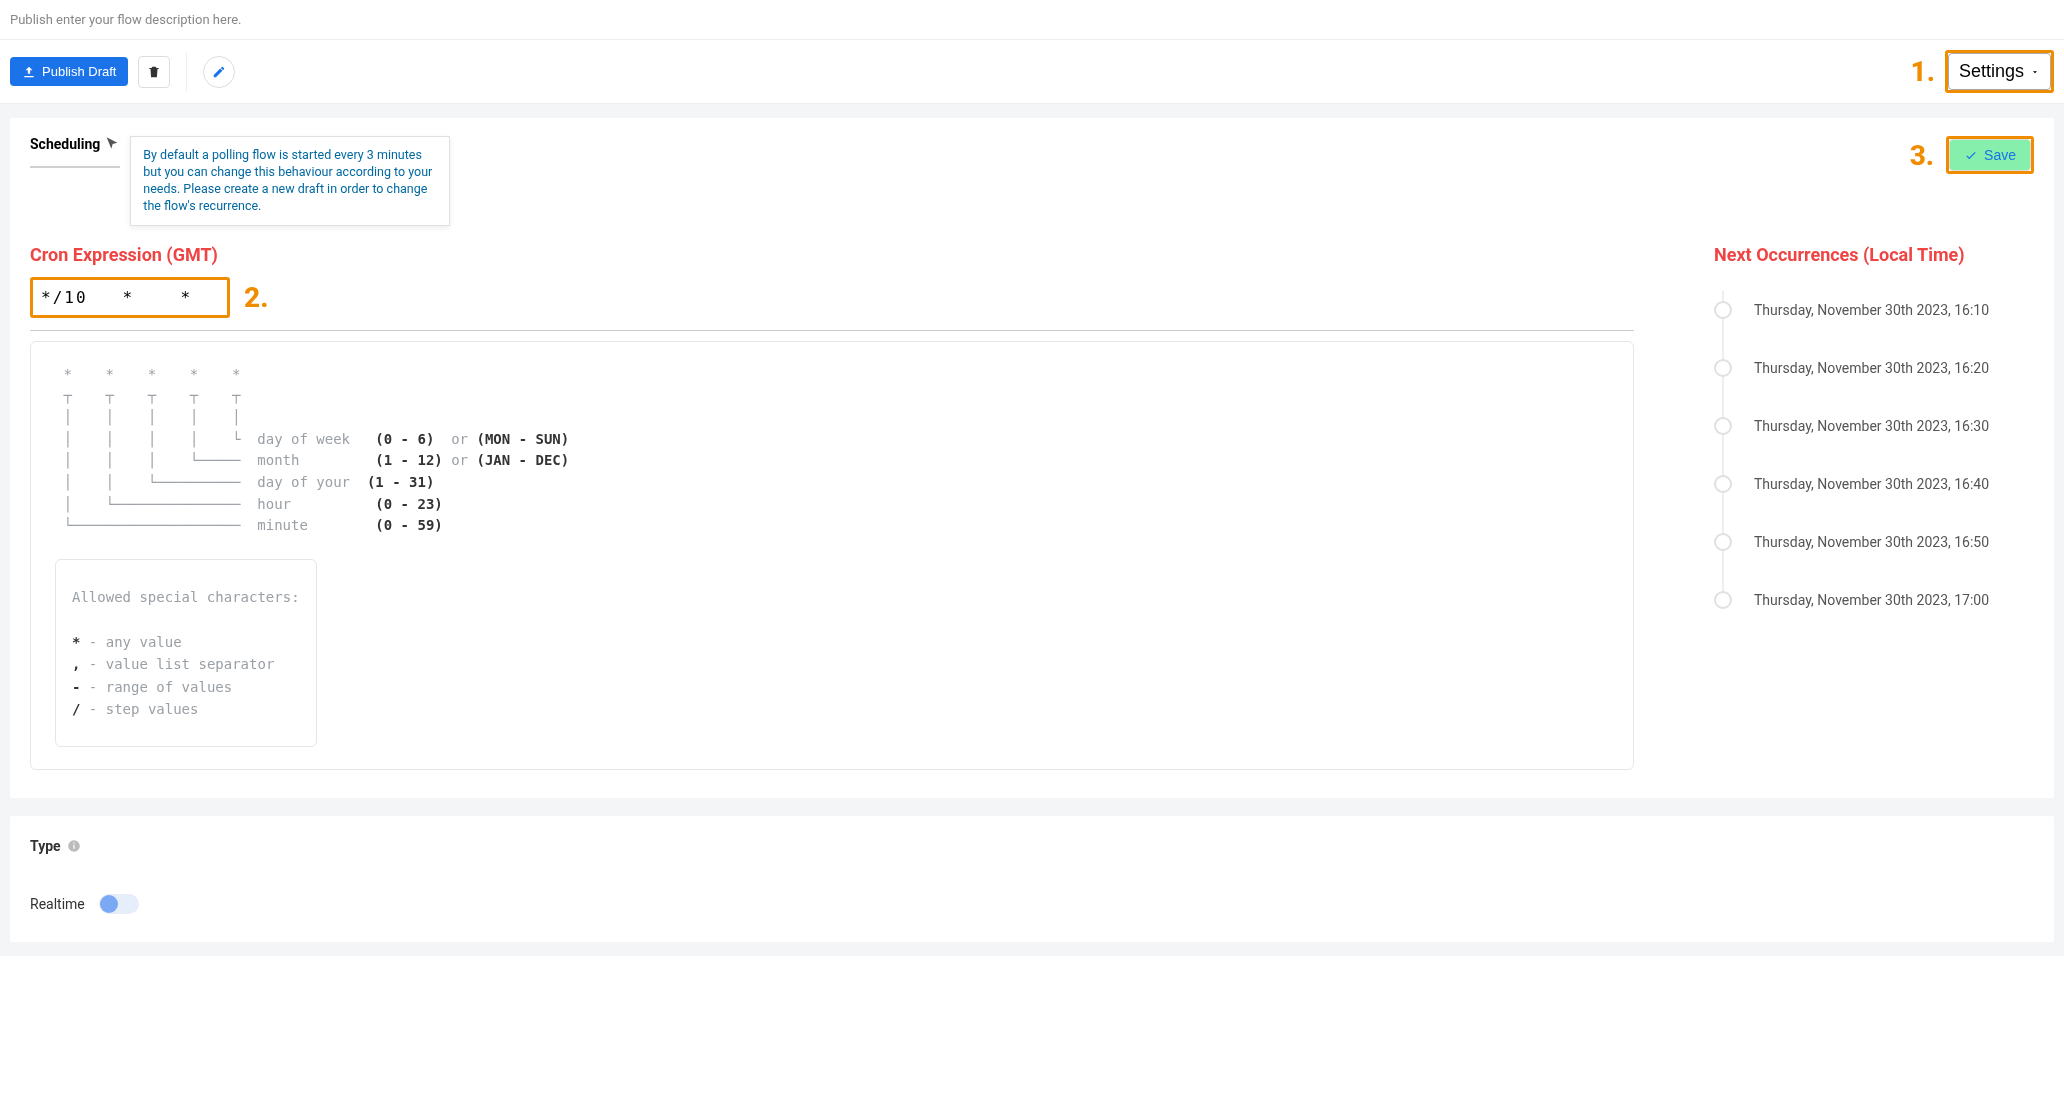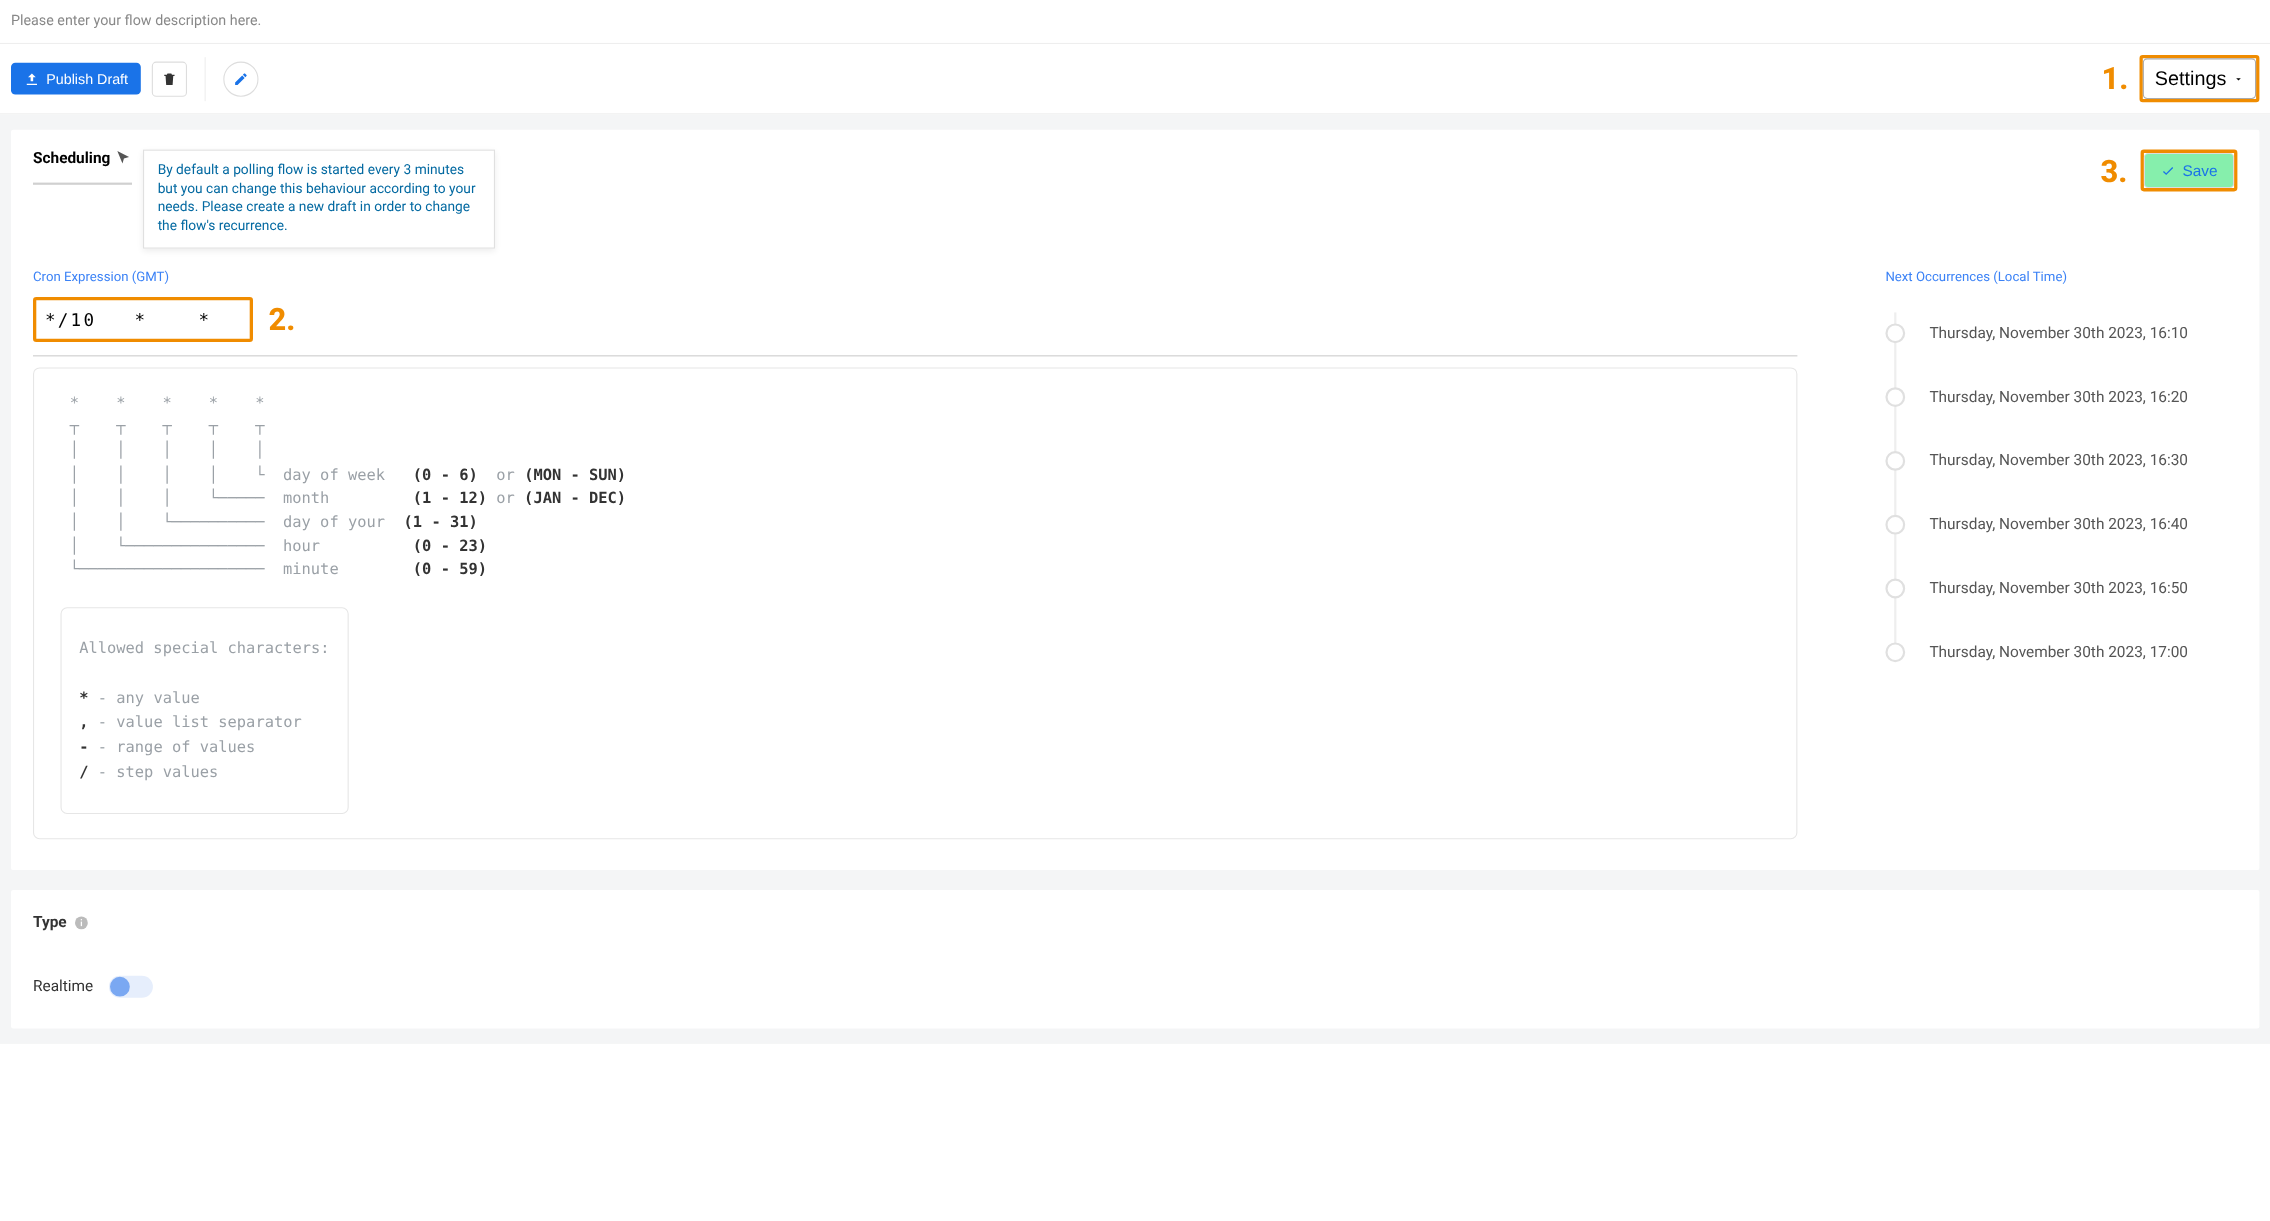--- a/index.html
+++ b/index.html
@@ -102,21 +102,21 @@
     border-radius: 4px;
     color: #1a73e8;
     font-size: 14px;
     display: inline-flex; align-items: center; gap: 6px;
     cursor: pointer;
   }
   .scheduling-right { display: flex; align-items: center; gap: 12px; }
   .panel-body { display: flex; padding: 10px 20px 28px 20px; gap: 80px; }
   .col-left { flex: 1; }
   .col-right { width: 320px; }
-  .section-label { font-weight: 400; font-size: 12px; color: #3b82f6; margin-bottom: 12px; }
+  .section-label { font-weight: 700; font-size: 18px; color: #ef4444; margin-bottom: 12px; }
   .cron-wrap { display: flex; align-items: center; gap: 14px; margin-bottom: 12px; }
   .cron-input {
     border: none;
     border-bottom: 1px solid #666;
     font-size: 16px;
     padding: 6px 6px;
     font-family: ui-monospace, Menlo, Consolas, monospace;
     letter-spacing: 2px;
     width: 100%;
     outline: none;
@@ -182,21 +182,21 @@
     width: 18px; height: 18px; background: #7aa8f2; border-radius: 50%;
     position: absolute; top: 1px; left: 1px;
   }
   svg { display: block; }
   .underline-row { border-bottom: 1px solid #ccc; margin-top: 4px; margin-bottom: 6px; }
 </style>
 </head>
 <body>
 
 <div class="page-header">
-  <div class="page-subtitle">Please enter your flow description here.</div>
+  <div class="page-subtitle">Publish enter your flow description here.</div>
 </div>
 
 <div class="toolbar">
   <div class="toolbar-left">
     <button class="btn-primary">
       <span>
         <svg width="14" height="14" viewBox="0 0 24 24" fill="#fff">
             <path d="M12 3l6 6h-4v6h-4V9H6l6-6zM4 19h16v2H4z"></path>
           </svg>
       </span>

